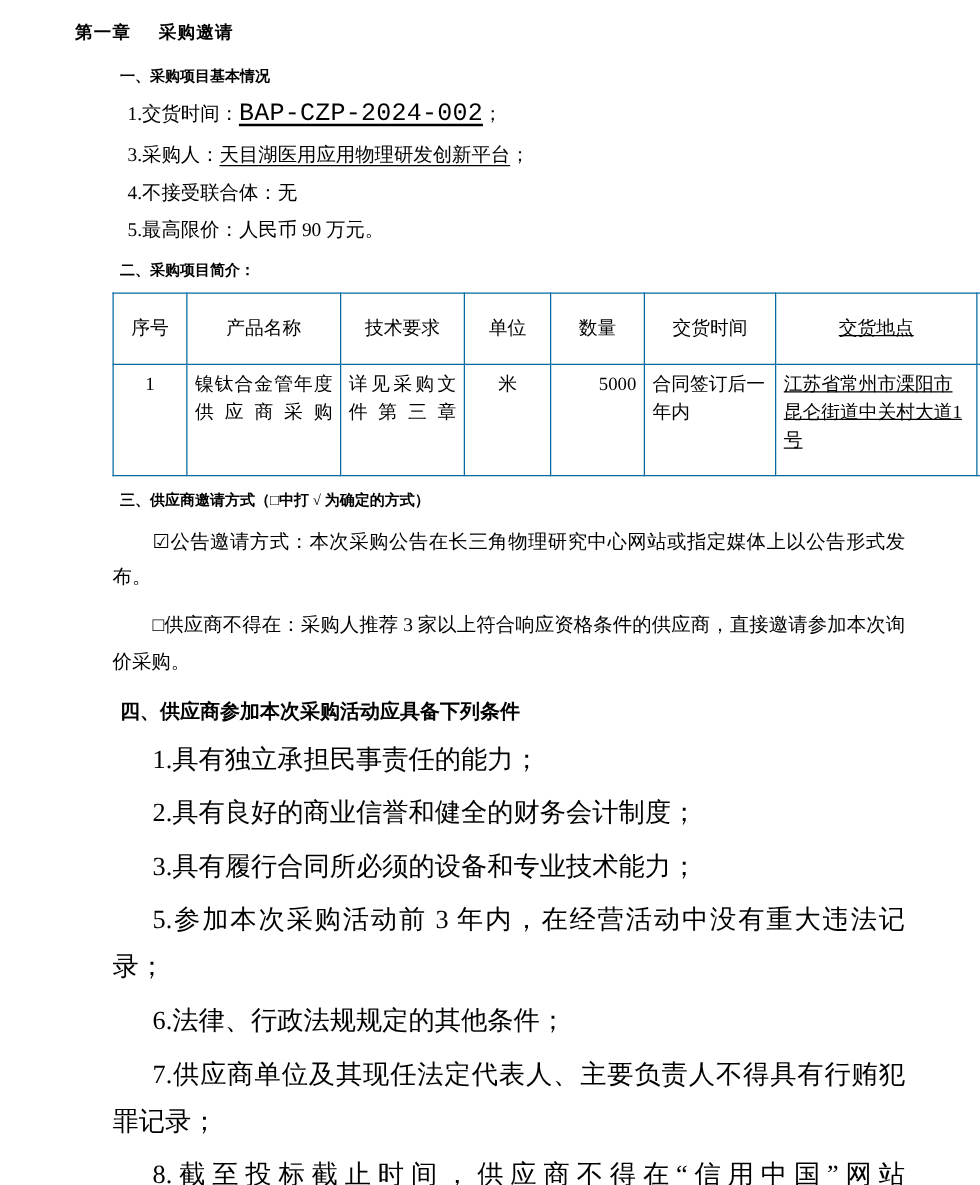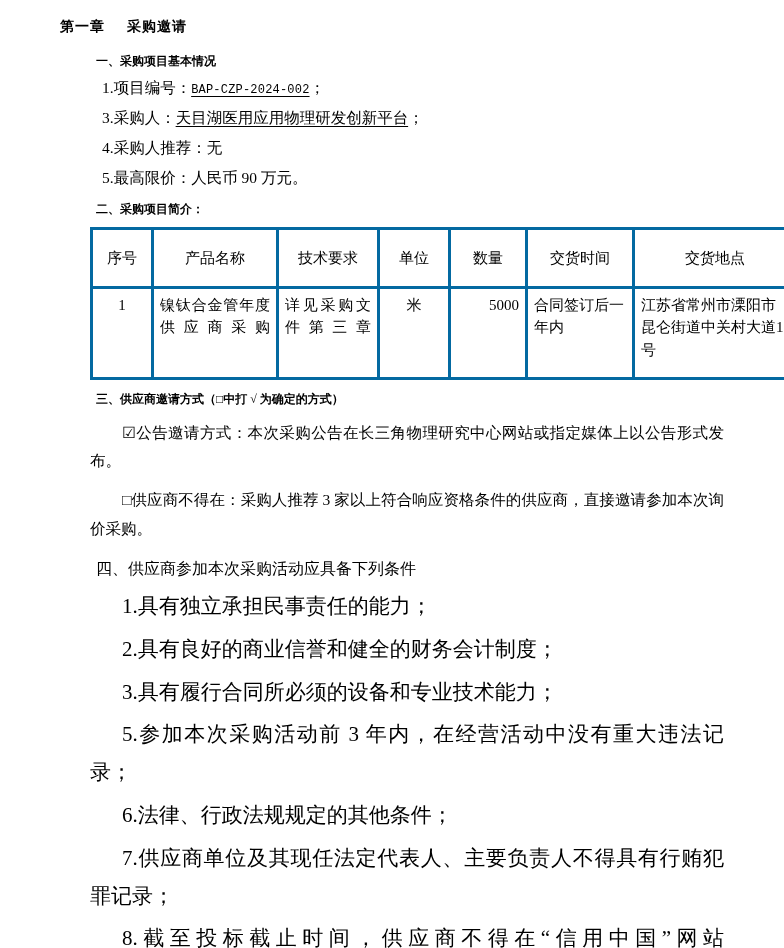--- a/index.html
+++ b/index.html
@@ -38,48 +38,48 @@
     font-size: 12px;
     margin: 10px 0 6px 0;
     padding-left: 36px;
   }
   .item {
     padding-left: 42px;
     margin: 6px 0;
     font-size: 15.5px;
   }
   .u { text-decoration: underline; text-underline-offset: 3px; }
-  .mono { font-family: "Liberation Mono", "DejaVu Sans Mono", monospace; font-size: 12px; letter-spacing: 0.2px; text-align: center;}
+  .mono { font-family: "Liberation Mono", "DejaVu Sans Mono", monospace; font-size: 20px; letter-spacing: 0.2px; text-align: center;}
 
   table.proj {
     border-collapse: collapse;
     width: 652px;
     margin: 8px 0 4px 30px;
     table-layout: fixed;
   }
   table.proj td, table.proj th {
-    border: 3px solid #0369a1;
+    border: 1px solid #0369a1;
     padding: 5px 6px;
     font-size: 15px;
     vertical-align: top;
     font-weight: normal;
     line-height: 1.5;
   }
   table.proj thead td {
     text-align: center;
     vertical-align: middle;
     height: 46px;
   }
   .c-no { width: 46px; text-align: center; }
   .c-name { width: 110px; }
   .c-tech { width: 86px; }
   .c-unit { width: 56px; text-align: center; }
   .c-qty { width: 62px; text-align: right; }
   .c-time { width: 92px; }
-  .c-place { width: 148px; }
+  .c-place { width: 148px; text-decoration: underline; }
   .c-note { width: 62px; }
   .body-row td { height: 78px; }
   .justify2 {
     text-align: justify;
     text-align-last: justify;
   }
   .cell-center { text-align: center; vertical-align: middle; }
 
   .para {
     margin: 10px 0;
@@ -91,45 +91,45 @@
   }
   .cond {
     padding-left: 30px;
     text-indent: 32px;
     margin: 5px 0;
     font-size: 21px;
     line-height: 1.8;
     text-align: justify;
   }
   .sec-head-4 {
-    font-weight: normal;
+    font-weight: bold;
     font-size: 16px;
     margin: 14px 0 6px 0;
     padding-left: 36px;
   }
 </style>
 </head>
 <body>
 
 <div class="page">
 
   <div class="doc-title">
     <span>第一章</span><span class="gap"></span><span>采购邀请</span>
   </div>
 
   <div class="sec-head">一、采购项目基本情况</div>
 
   <div class="item">
-    <span>1.</span><span>项目编号：</span><span class="u mono">BAP-CZP-2024-002</span><span>；</span>
+    <span>1.</span><span>交货时间：</span><span class="u mono">BAP-CZP-2024-002</span><span>；</span>
   </div>
   <div class="item">
     <span>3.</span><span>采购人：</span><span class="u">天目湖医用应用物理研发创新平台</span><span>；</span>
   </div>
   <div class="item">
-    <span>4.</span><span>采购人推荐：</span><span>无</span>
+    <span>4.</span><span>不接受联合体：</span><span>无</span>
   </div>
   <div class="item">
     <span>5.</span><span>最高限价：</span><span>人民币 90 万元。</span>
   </div>
 
   <div class="sec-head">二、采购项目简介：</div>
 
   <table class="proj">
     <thead>
       <tr>

